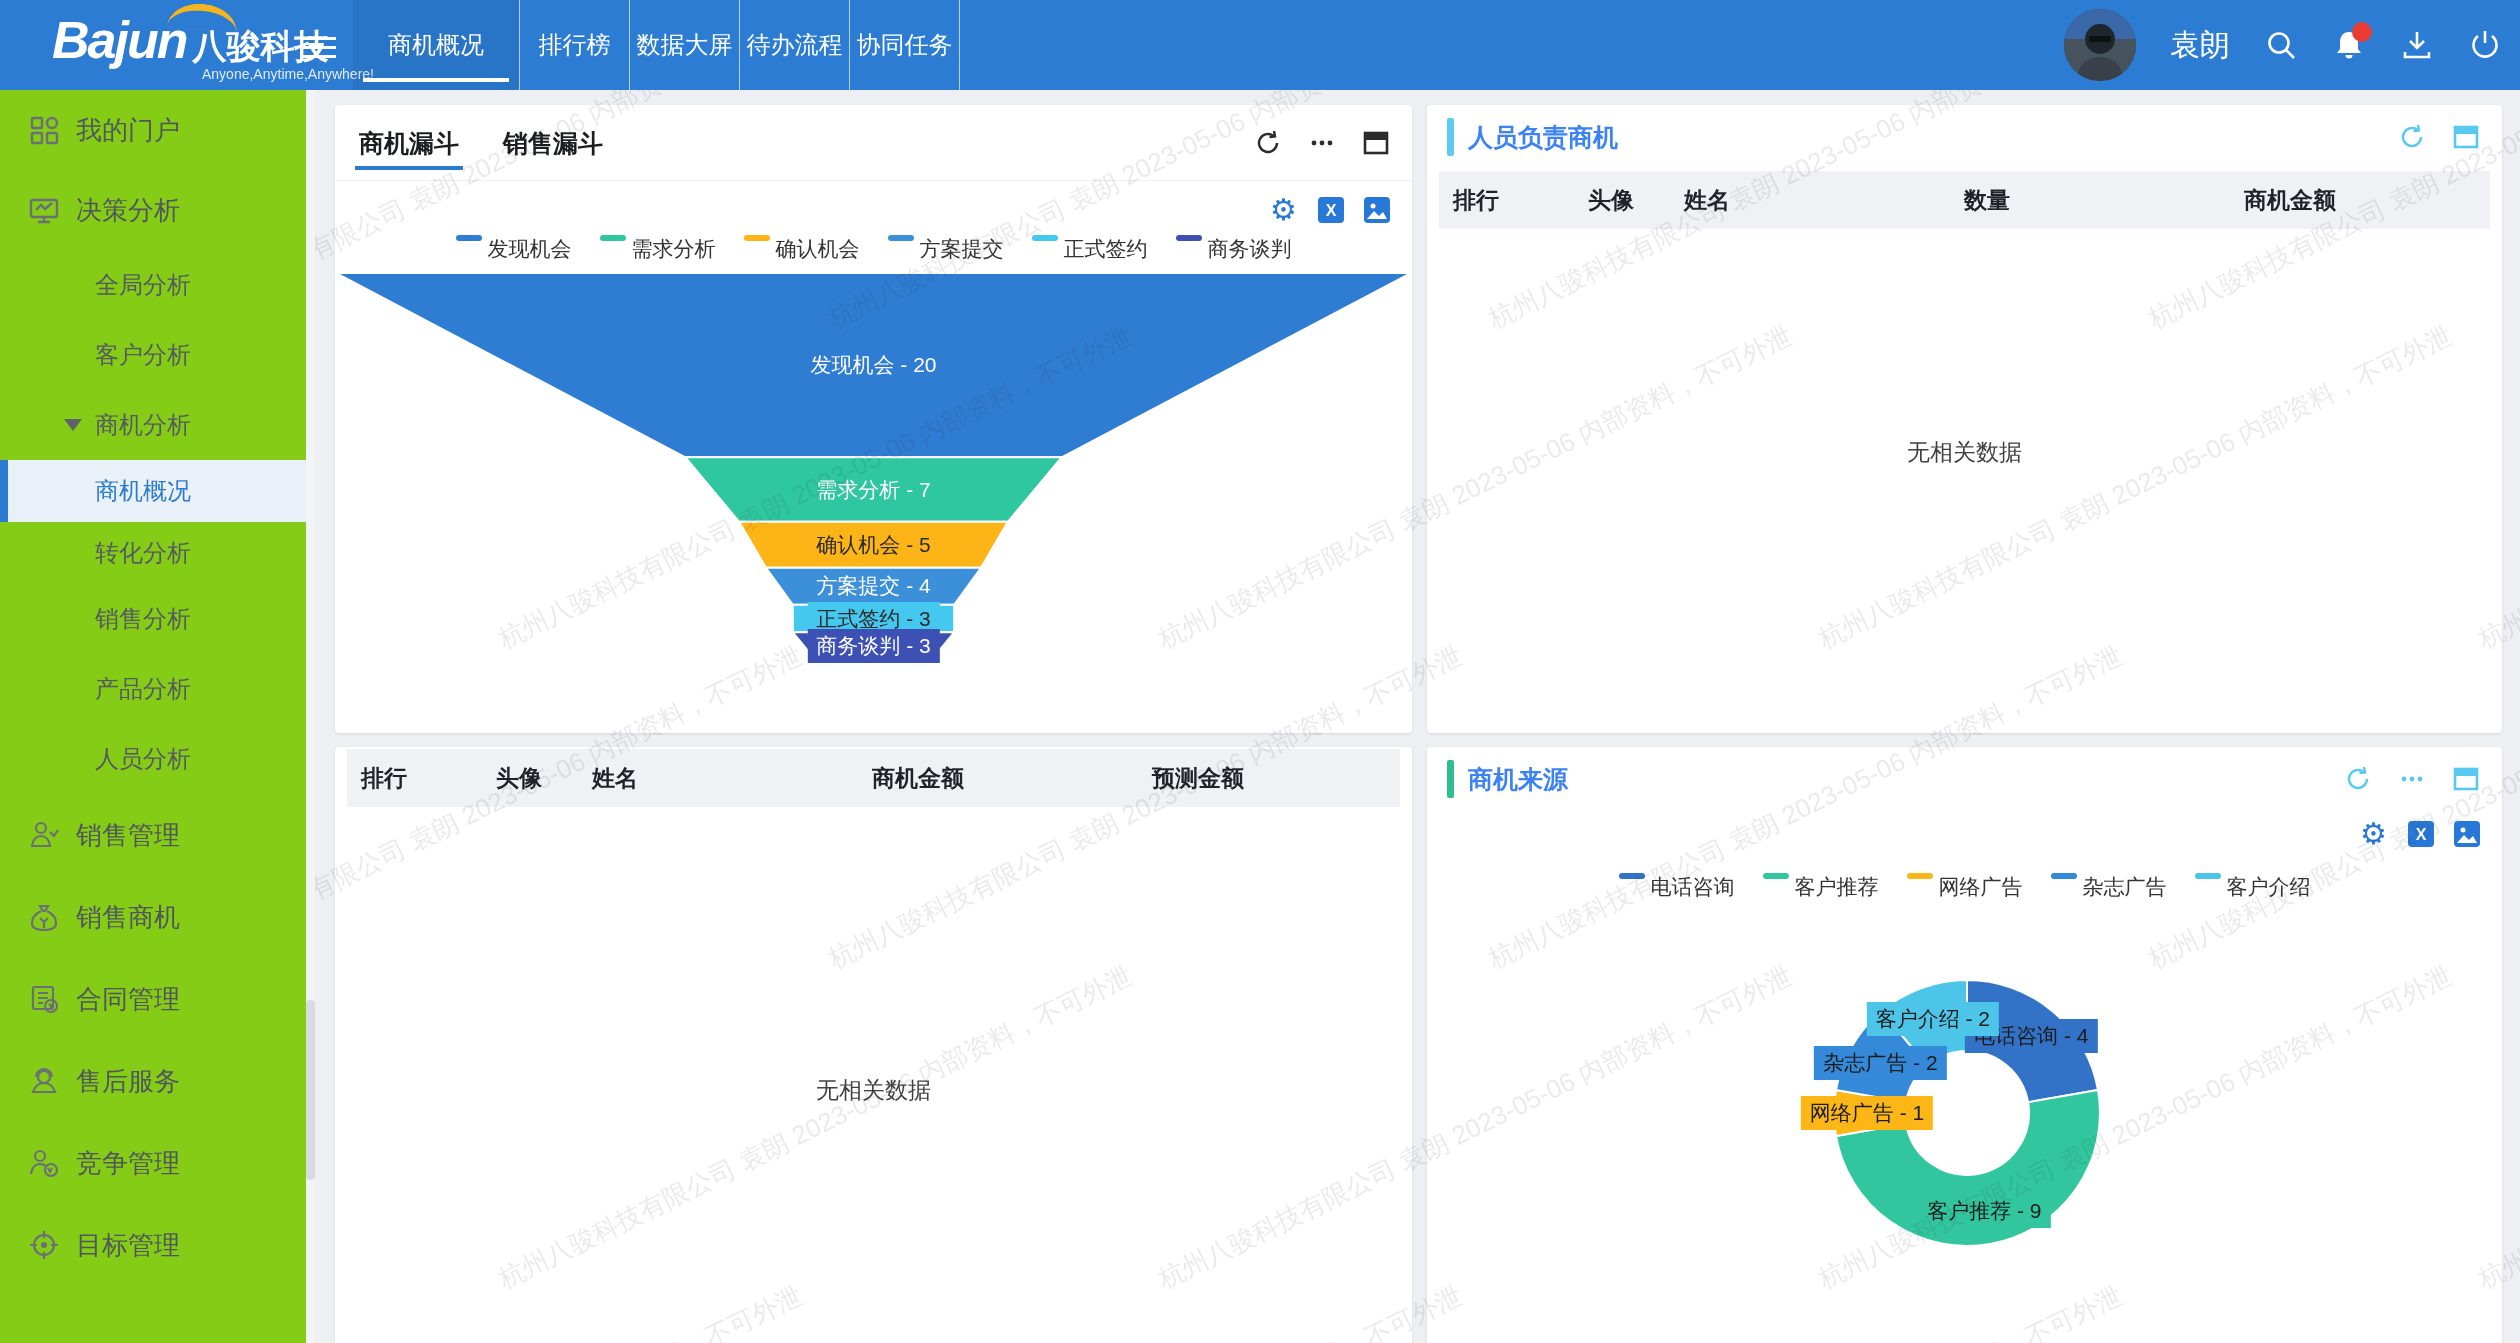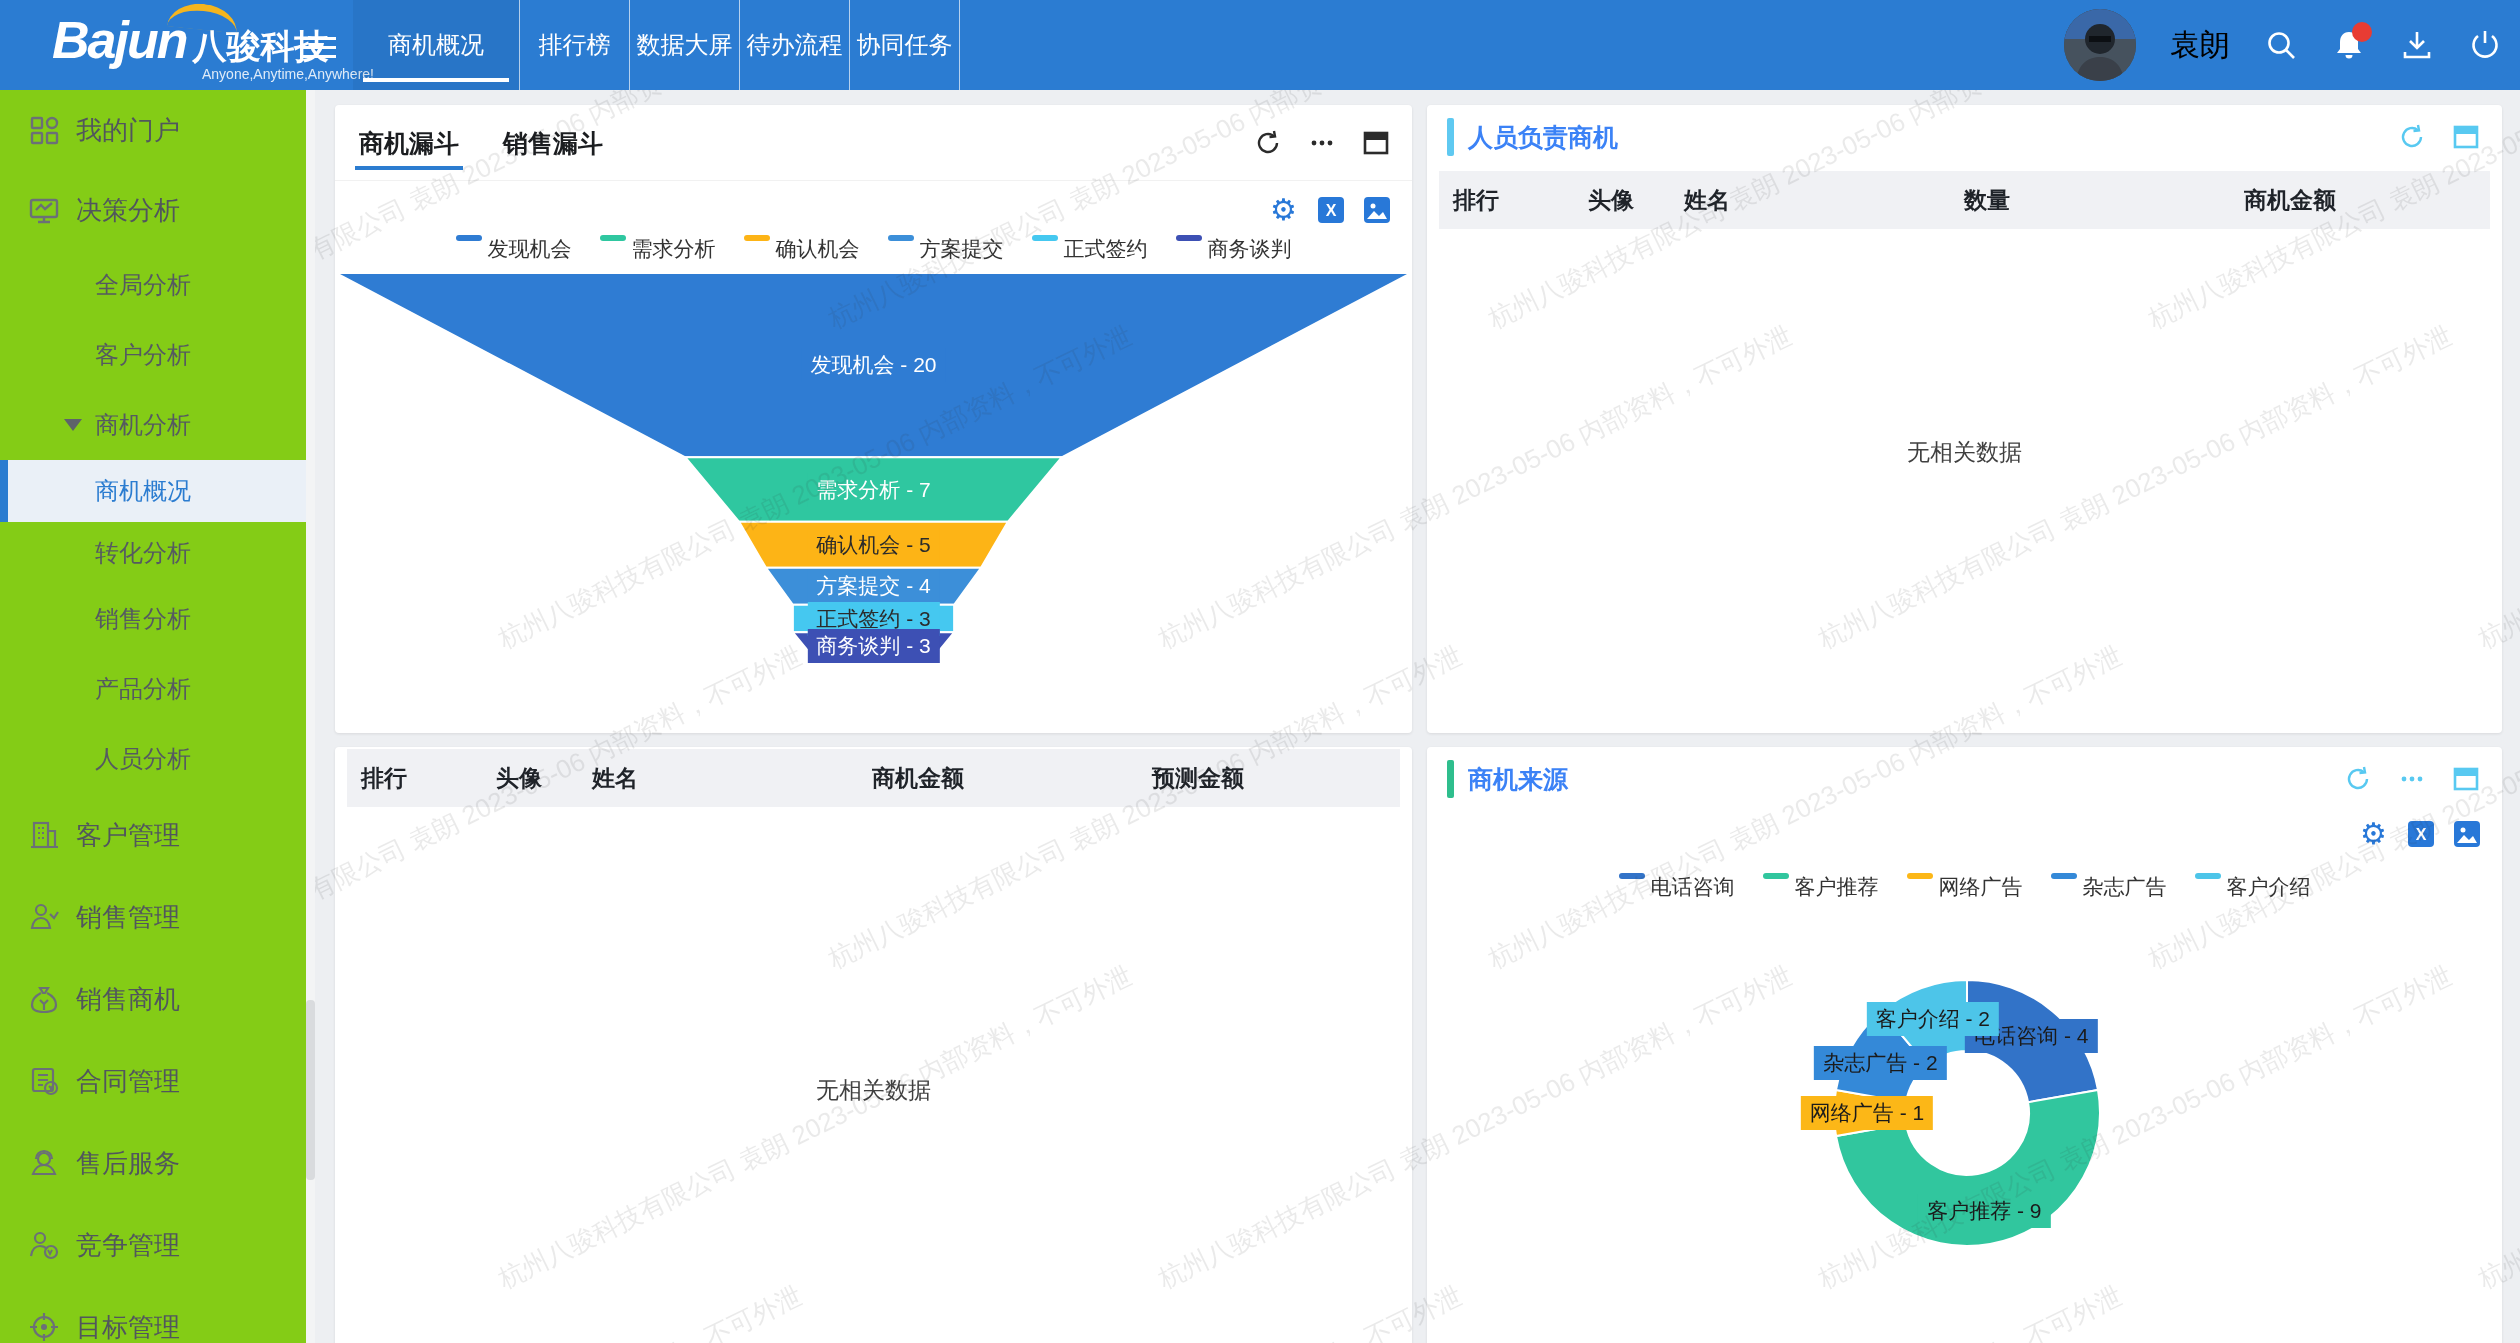--- a/index.html
+++ b/index.html
@@ -17,21 +17,21 @@
   .hamburger { position:absolute; left:300px; top:31px; width:36px; height:28px; cursor:pointer; }
   .hamburger i { display:block; height:3px; background:#fff; margin:6px 0; }
   .nav-tabs { position:absolute; left:353px; top:0; height:90px; display:flex; }
   .nav-tab { position:relative; height:90px; display:flex; align-items:center; justify-content:center;
     color:#fff; font-size:24px; width:110px; border-right:1px solid rgba(255,255,255,.65); cursor:pointer; }
   .nav-tab.first { width:167px; }
   .nav-tab.active { background:rgba(0,0,0,.05); }
   .nav-tab.active:after { content:""; position:absolute; left:10px; right:10px; bottom:8px; height:4px; background:#fff; }
   .nav-right { position:absolute; right:18px; top:0; height:90px; display:flex; align-items:center; gap:34px; }
   .avatar { width:72px; height:72px; border-radius:50%; overflow:hidden; background:#3d4854; }
-  .username { color:#000000; font-size:30px; }
+  .username { color:#ffffff; font-size:30px; }
   .nav-ic { width:34px; height:34px; color:#fff; position:relative; cursor:pointer; }
   .nav-ic svg { width:100%; height:100%; }
   .badge-dot { position:absolute; right:-6px; top:-6px; width:20px; height:20px; background:#E83C33; border-radius:50%; }
 
   
   .sidebar { position:absolute; left:0; top:90px; width:315px; height:1253px; background:#84cc16; z-index:10; }
   .sb-track { position:absolute; right:0; top:0; width:9px; height:100%; background:#F3F4F5; }
   .sb-thumb { position:absolute; right:0; top:910px; width:9px; height:180px; background:#D9DBDE; border-radius:4px; }
   .mi { position:relative; display:flex; align-items:center; cursor:pointer; color:#51565D; }
   .mi.l1 { height:80px; font-size:26px; padding-left:76px; }
@@ -190,28 +190,20 @@
     <span class="caret right"></span>
     <span>销售分析</span>
   </div>
   <div class="mi l2">
     <span class="caret right"></span>
     <span>产品分析</span>
   </div>
   <div class="mi l2">
     <span class="caret right"></span>
     <span>人员分析</span>
-  </div>
-  <div class="mi l1 big">
-    <span class="ic"><svg viewBox="0 0 32 32" fill="none" stroke="currentColor" stroke-width="2.2">
-          <rect x="6" y="4" width="14" height="24"></rect>
-          <path d="M20 12h7v16H20M3 28h27"></path>
-          <path d="M10 9h2M14 9h2M10 14h2M14 14h2M10 19h2M14 19h2"></path>
-        </svg></span>
-    <span>客户管理</span>
   </div>
   <div class="mi l1 big">
     <span class="ic"><svg viewBox="0 0 32 32" fill="none" stroke="currentColor" stroke-width="2.2">
           <circle cx="13" cy="9" r="5"></circle>
           <path d="M4 27c1-7 5-10 9-10s8 3 9 10z"></path>
           <path d="M22 13l4 4 4-6"></path>
         </svg></span>
     <span>销售管理</span>
   </div>
   <div class="mi l1 big">

